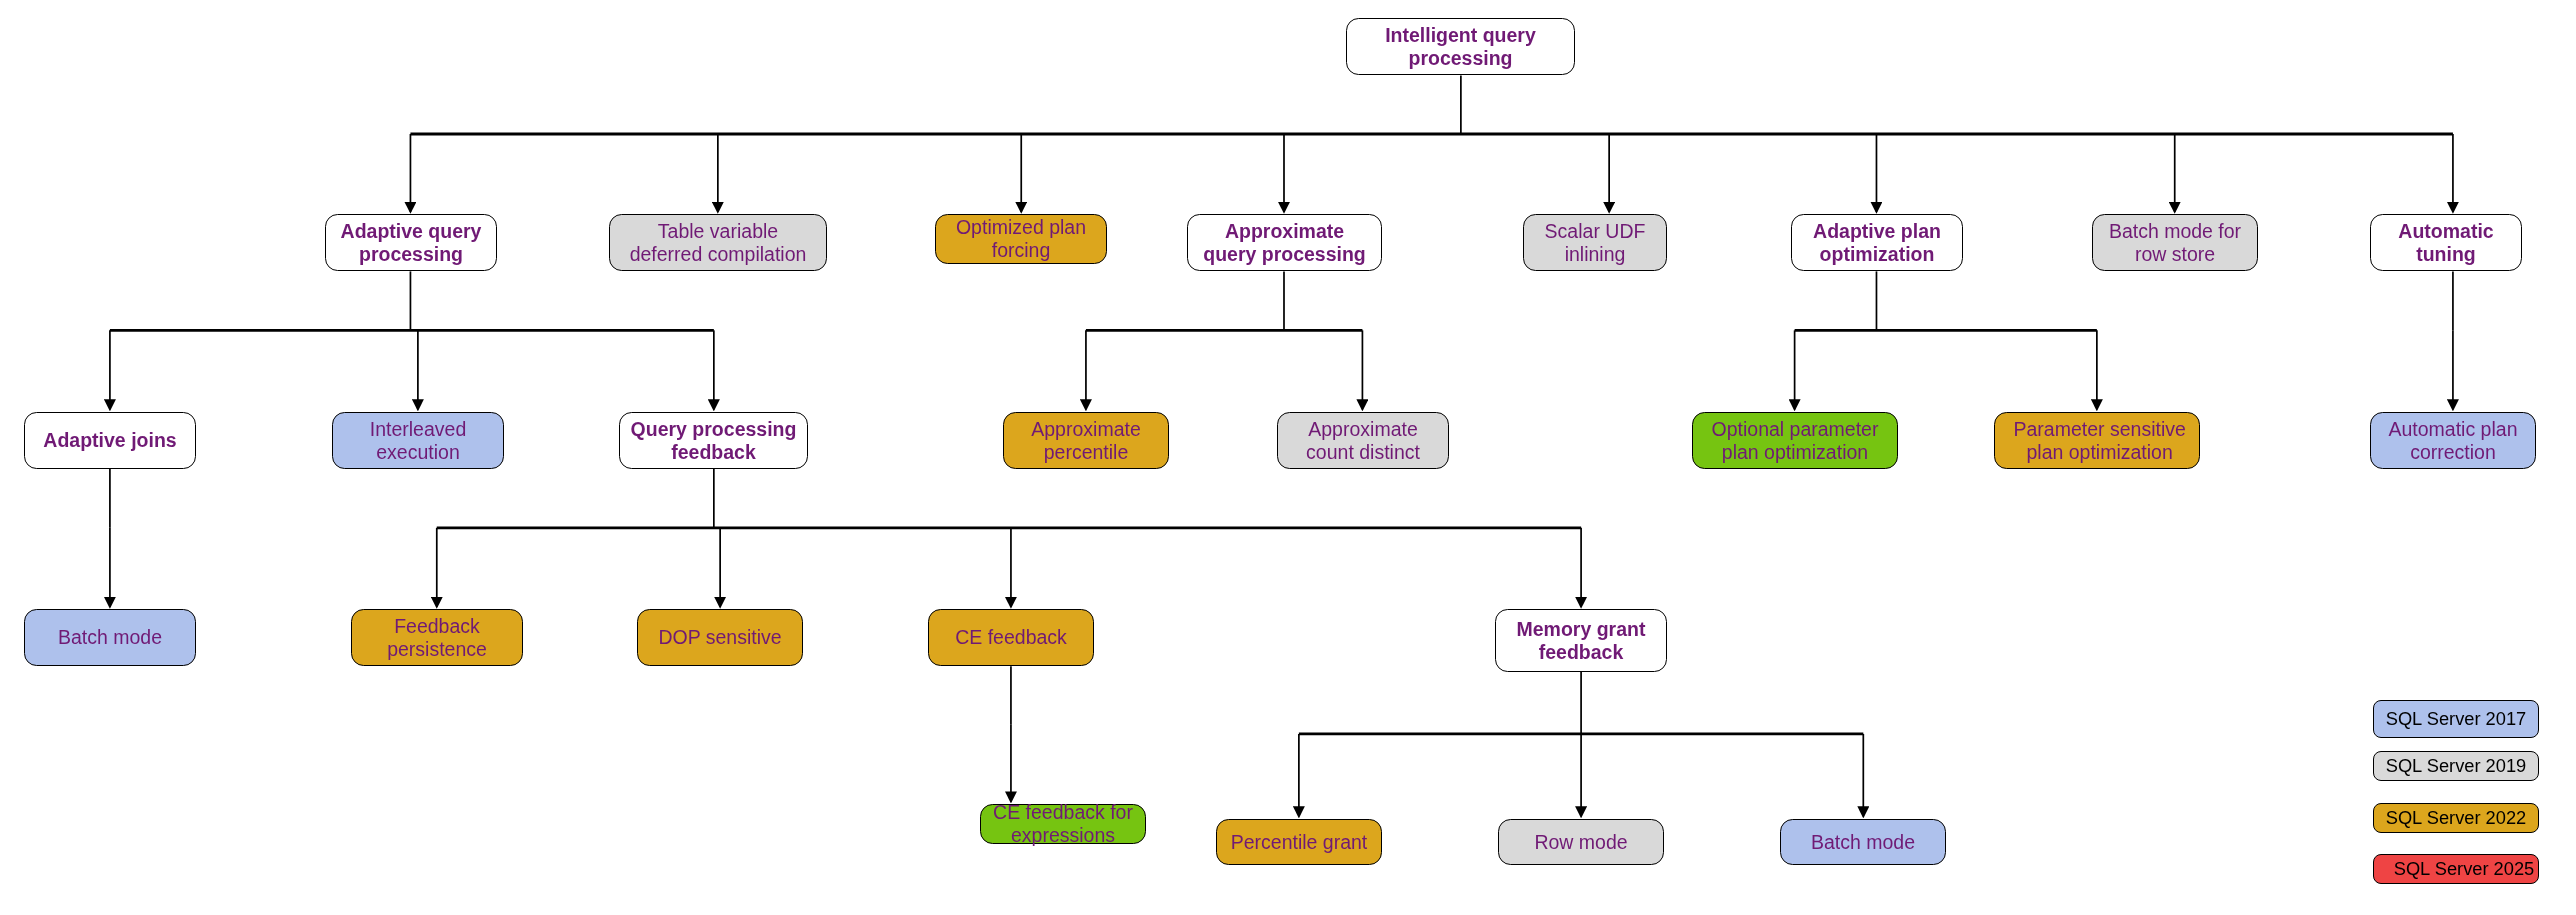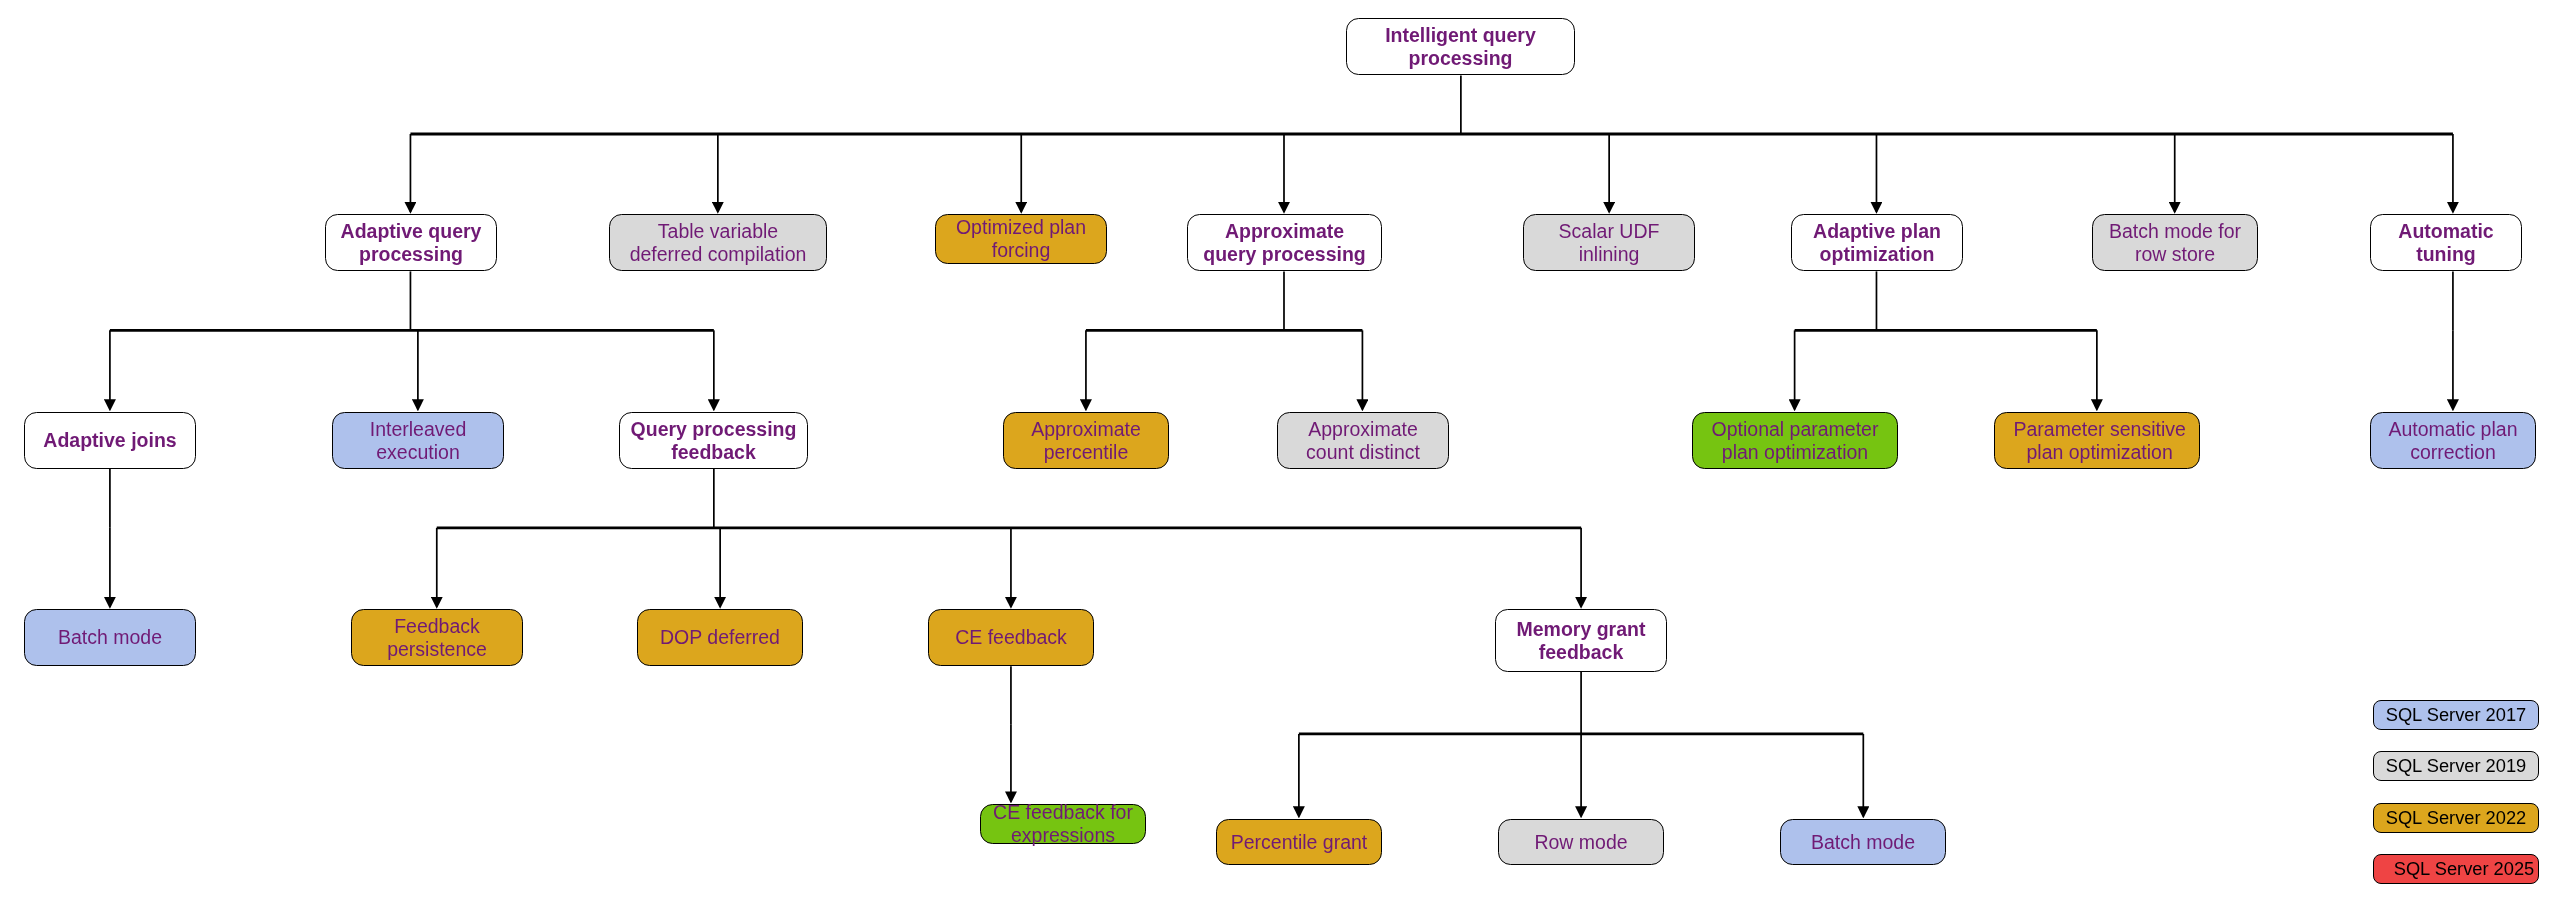--- a/index.html
+++ b/index.html
@@ -113,21 +113,21 @@
       <div class="node bold" style="left: 1346px; top: 18.3px; width: 229px; height: 57px; background: rgb(255, 255, 255);">Intelligent query
 processing</div>
       <div class="node bold" style="left: 325px; top: 214px; width: 172px; height: 57px; background: rgb(255, 255, 255);">Adaptive query
 processing</div>
       <div class="node" style="left: 609px; top: 214px; width: 218px; height: 57px; background: rgb(217, 217, 217);">Table variable
 deferred compilation</div>
       <div class="node" style="left: 935px; top: 214px; width: 172px; height: 50px; background: rgb(220, 166, 29);">Optimized plan
 forcing</div>
       <div class="node bold" style="left: 1187px; top: 214px; width: 195px; height: 57px; background: rgb(255, 255, 255);">Approximate
 query processing</div>
-      <div class="node" style="left: 1523px; top: 214px; width: 172px; height: 57px; background: rgb(217, 217, 217);">Scalar UDF
+      <div class="node" style="left: 1523px; top: 214px; width: 144px; height: 57px; background: rgb(217, 217, 217);">Scalar UDF
 inlining</div>
       <div class="node bold" style="left: 1791px; top: 214px; width: 172px; height: 57px; background: rgb(255, 255, 255);">Adaptive plan
 optimization</div>
       <div class="node" style="left: 2092px; top: 214px; width: 166px; height: 57px; background: rgb(217, 217, 217);">Batch mode for
 row store</div>
       <div class="node bold" style="left: 2370px; top: 214px; width: 152px; height: 57px; background: rgb(255, 255, 255);">Automatic
 tuning</div>
       <div class="node bold" style="left: 24px; top: 412px; width: 172px; height: 57px; background: rgb(255, 255, 255);">Adaptive joins</div>
       <div class="node" style="left: 332px; top: 412px; width: 172px; height: 57px; background: rgb(174, 193, 236);">Interleaved
 execution</div>
@@ -139,30 +139,30 @@
 count distinct</div>
       <div class="node" style="left: 1692px; top: 412px; width: 206px; height: 57px; background: rgb(118, 196, 17);">Optional parameter
 plan optimization</div>
       <div class="node" style="left: 1994px; top: 412px; width: 206px; height: 57px; background: rgb(220, 166, 29); padding-left: 11px;">Parameter sensitive
 plan optimization</div>
       <div class="node" style="left: 2370px; top: 412px; width: 166px; height: 57px; background: rgb(174, 193, 236);">Automatic plan
 correction</div>
       <div class="node" style="left: 24px; top: 609px; width: 172px; height: 57px; background: rgb(174, 193, 236);">Batch mode</div>
       <div class="node" style="left: 351px; top: 609px; width: 172px; height: 57px; background: rgb(220, 166, 29);">Feedback
 persistence</div>
-      <div class="node" style="left: 637px; top: 609px; width: 166px; height: 57px; background: rgb(220, 166, 29);">DOP deferred</div>
+      <div class="node" style="left: 637px; top: 609px; width: 166px; height: 57px; background: rgb(220, 166, 29);">DOP sensitive</div>
       <div class="node" style="left: 928px; top: 609px; width: 166px; height: 57px; background: rgb(220, 166, 29);">CE feedback</div>
       <div class="node bold" style="left: 1495px; top: 609px; width: 172px; height: 63px; background: rgb(255, 255, 255);">Memory grant
 feedback</div>
       <div class="node" style="left: 980px; top: 804px; width: 166px; height: 40px; background: rgb(118, 196, 17);">CE feedback for
 expressions</div>
       <div class="node" style="left: 1216px; top: 819px; width: 166px; height: 46px; background: rgb(220, 166, 29);">Percentile grant</div>
       <div class="node" style="left: 1498px; top: 819px; width: 166px; height: 46px; background: rgb(217, 217, 217);">Row mode</div>
       <div class="node" style="left: 1780px; top: 819px; width: 166px; height: 46px; background: rgb(174, 193, 236);">Batch mode</div>
     </div>
   <div id="legend">
-      <div class="legend-item" style="left: 2373px; top: 700px; width: 166px; height: 30px; background: rgb(174, 193, 236);">SQL Server 2017</div>
+      <div class="legend-item" style="left: 2373px; top: 700px; width: 166px; height: 38px; background: rgb(174, 193, 236);">SQL Server 2017</div>
       <div class="legend-item" style="left: 2373px; top: 751px; width: 166px; height: 30px; background: rgb(217, 217, 217);">SQL Server 2019</div>
       <div class="legend-item" style="left: 2373px; top: 803px; width: 166px; height: 30px; background: rgb(220, 166, 29);">SQL Server 2022</div>
       <div class="legend-item" style="left: 2373px; top: 854px; width: 166px; height: 30px; background: #ef4444; padding-left: 16px;">SQL Server 2025</div>
     </div>
 </div>
 
 
 </body></html>

